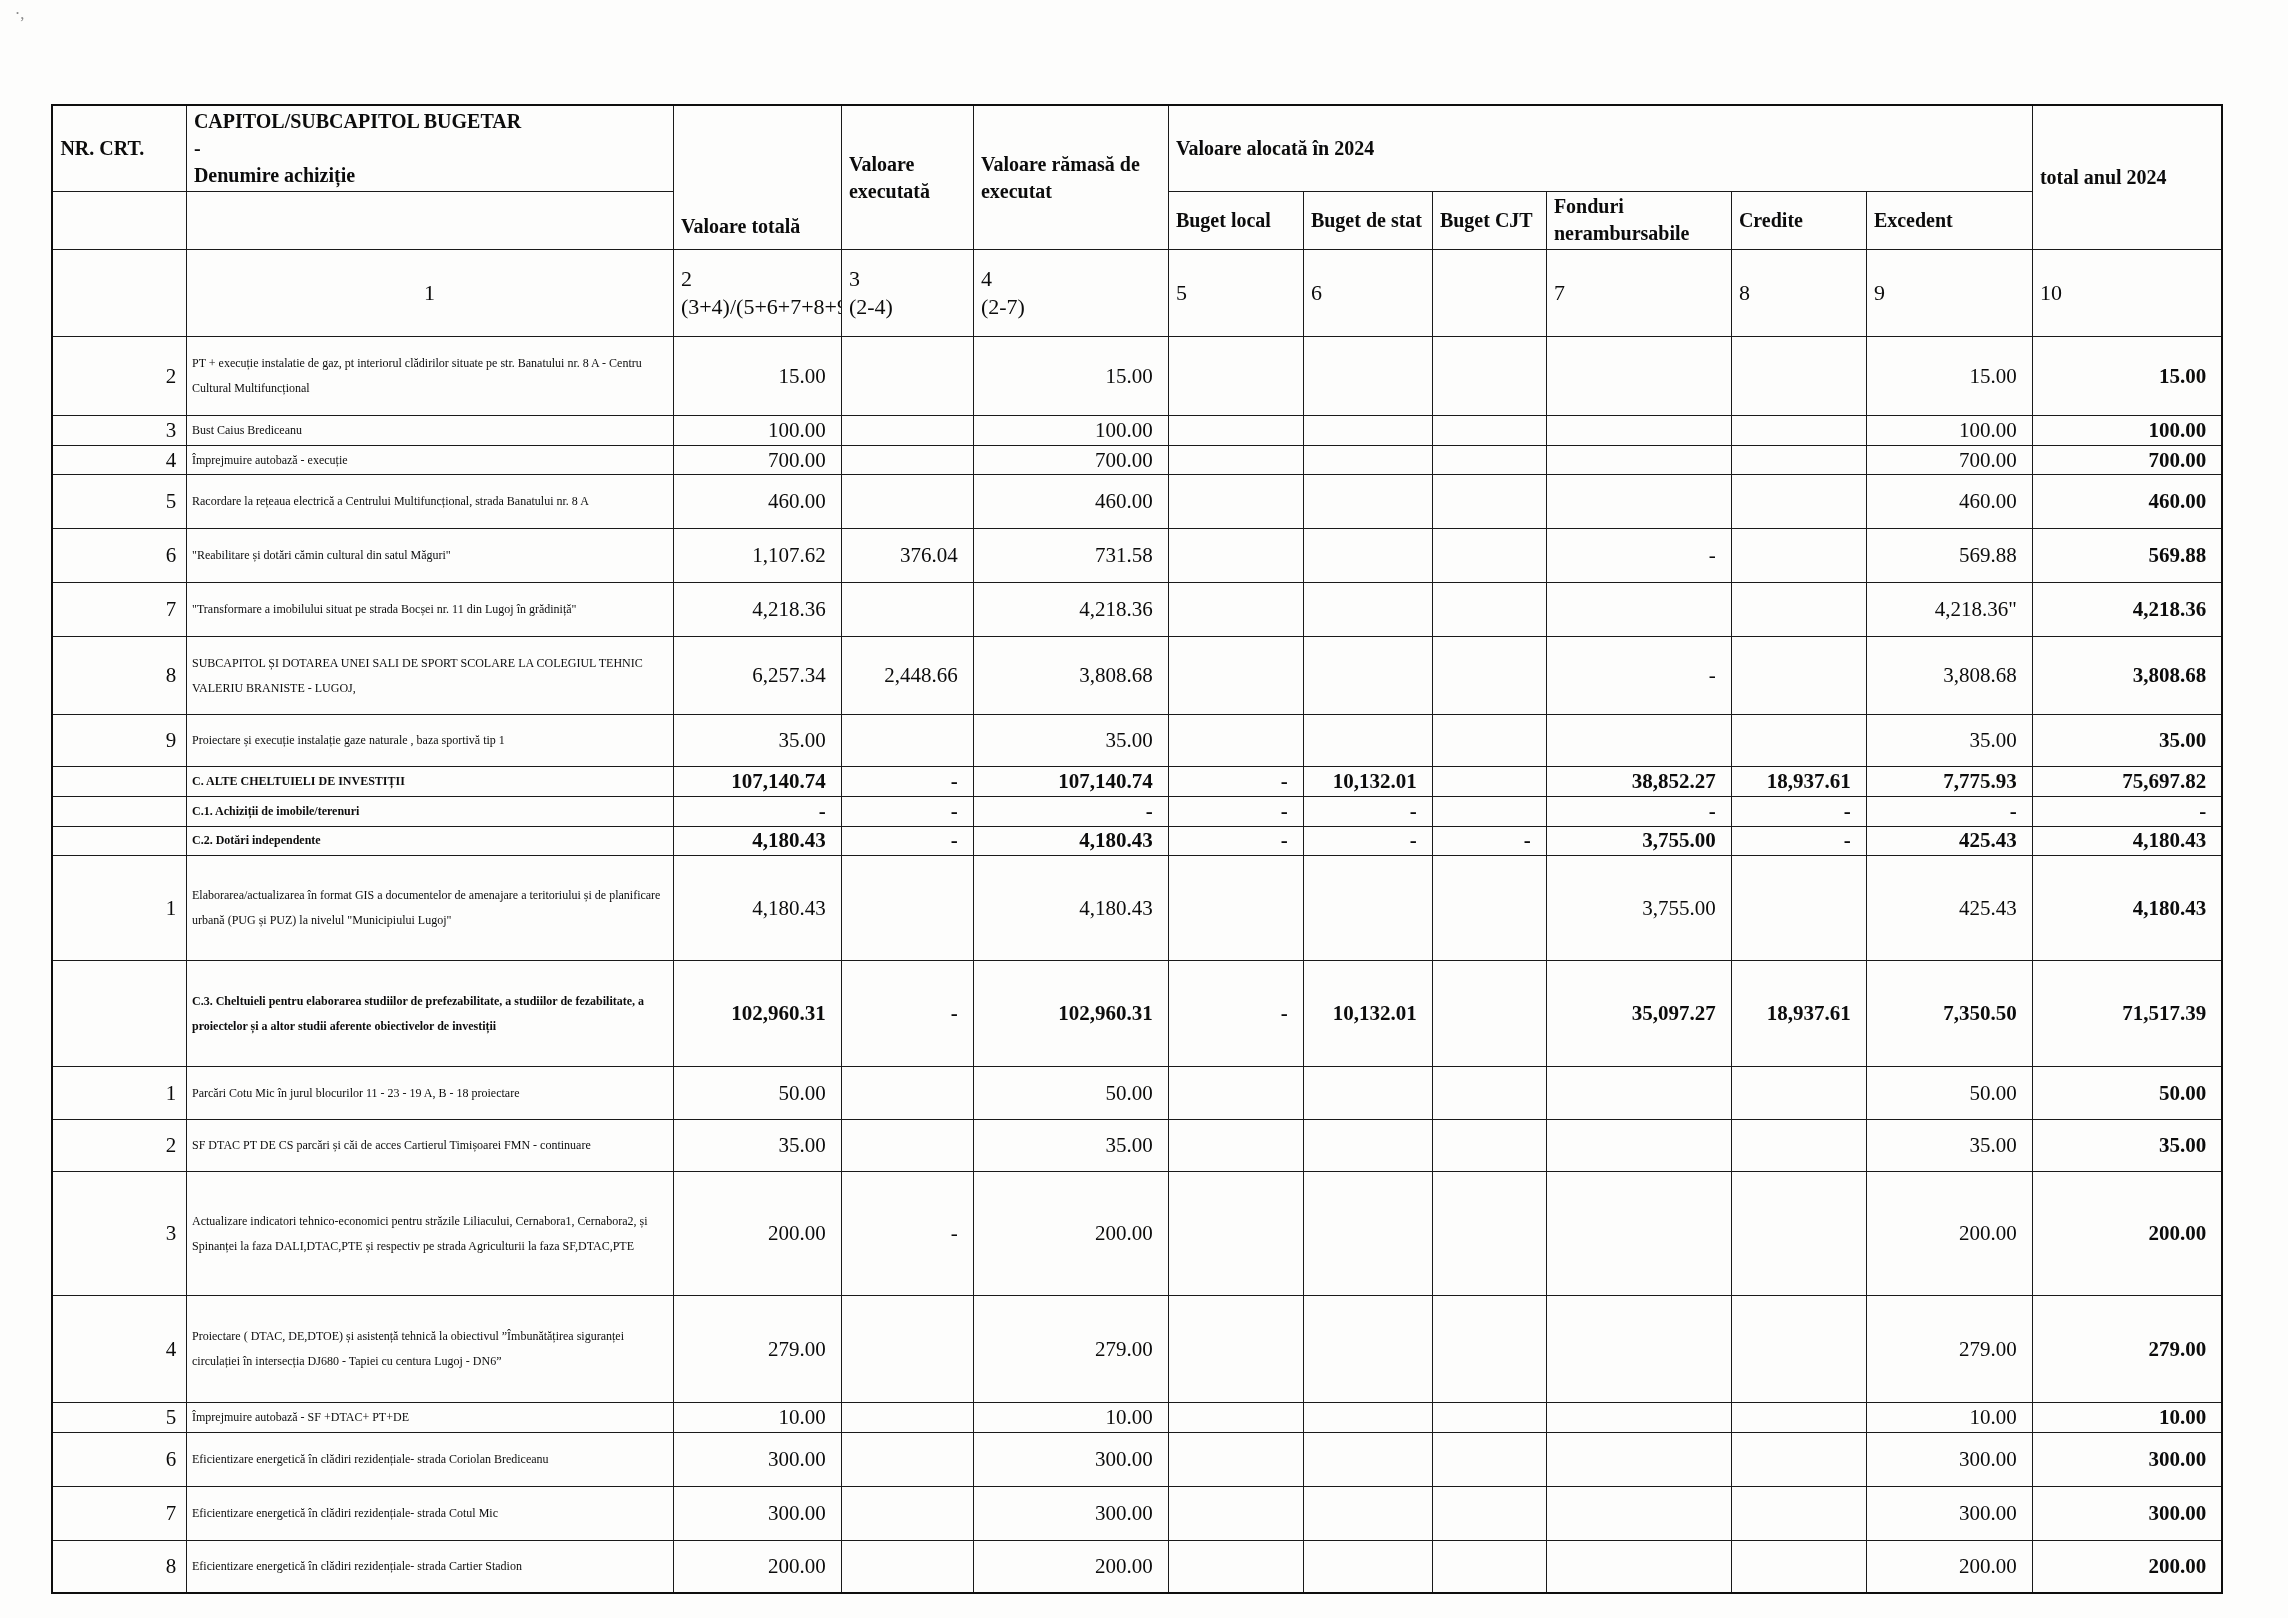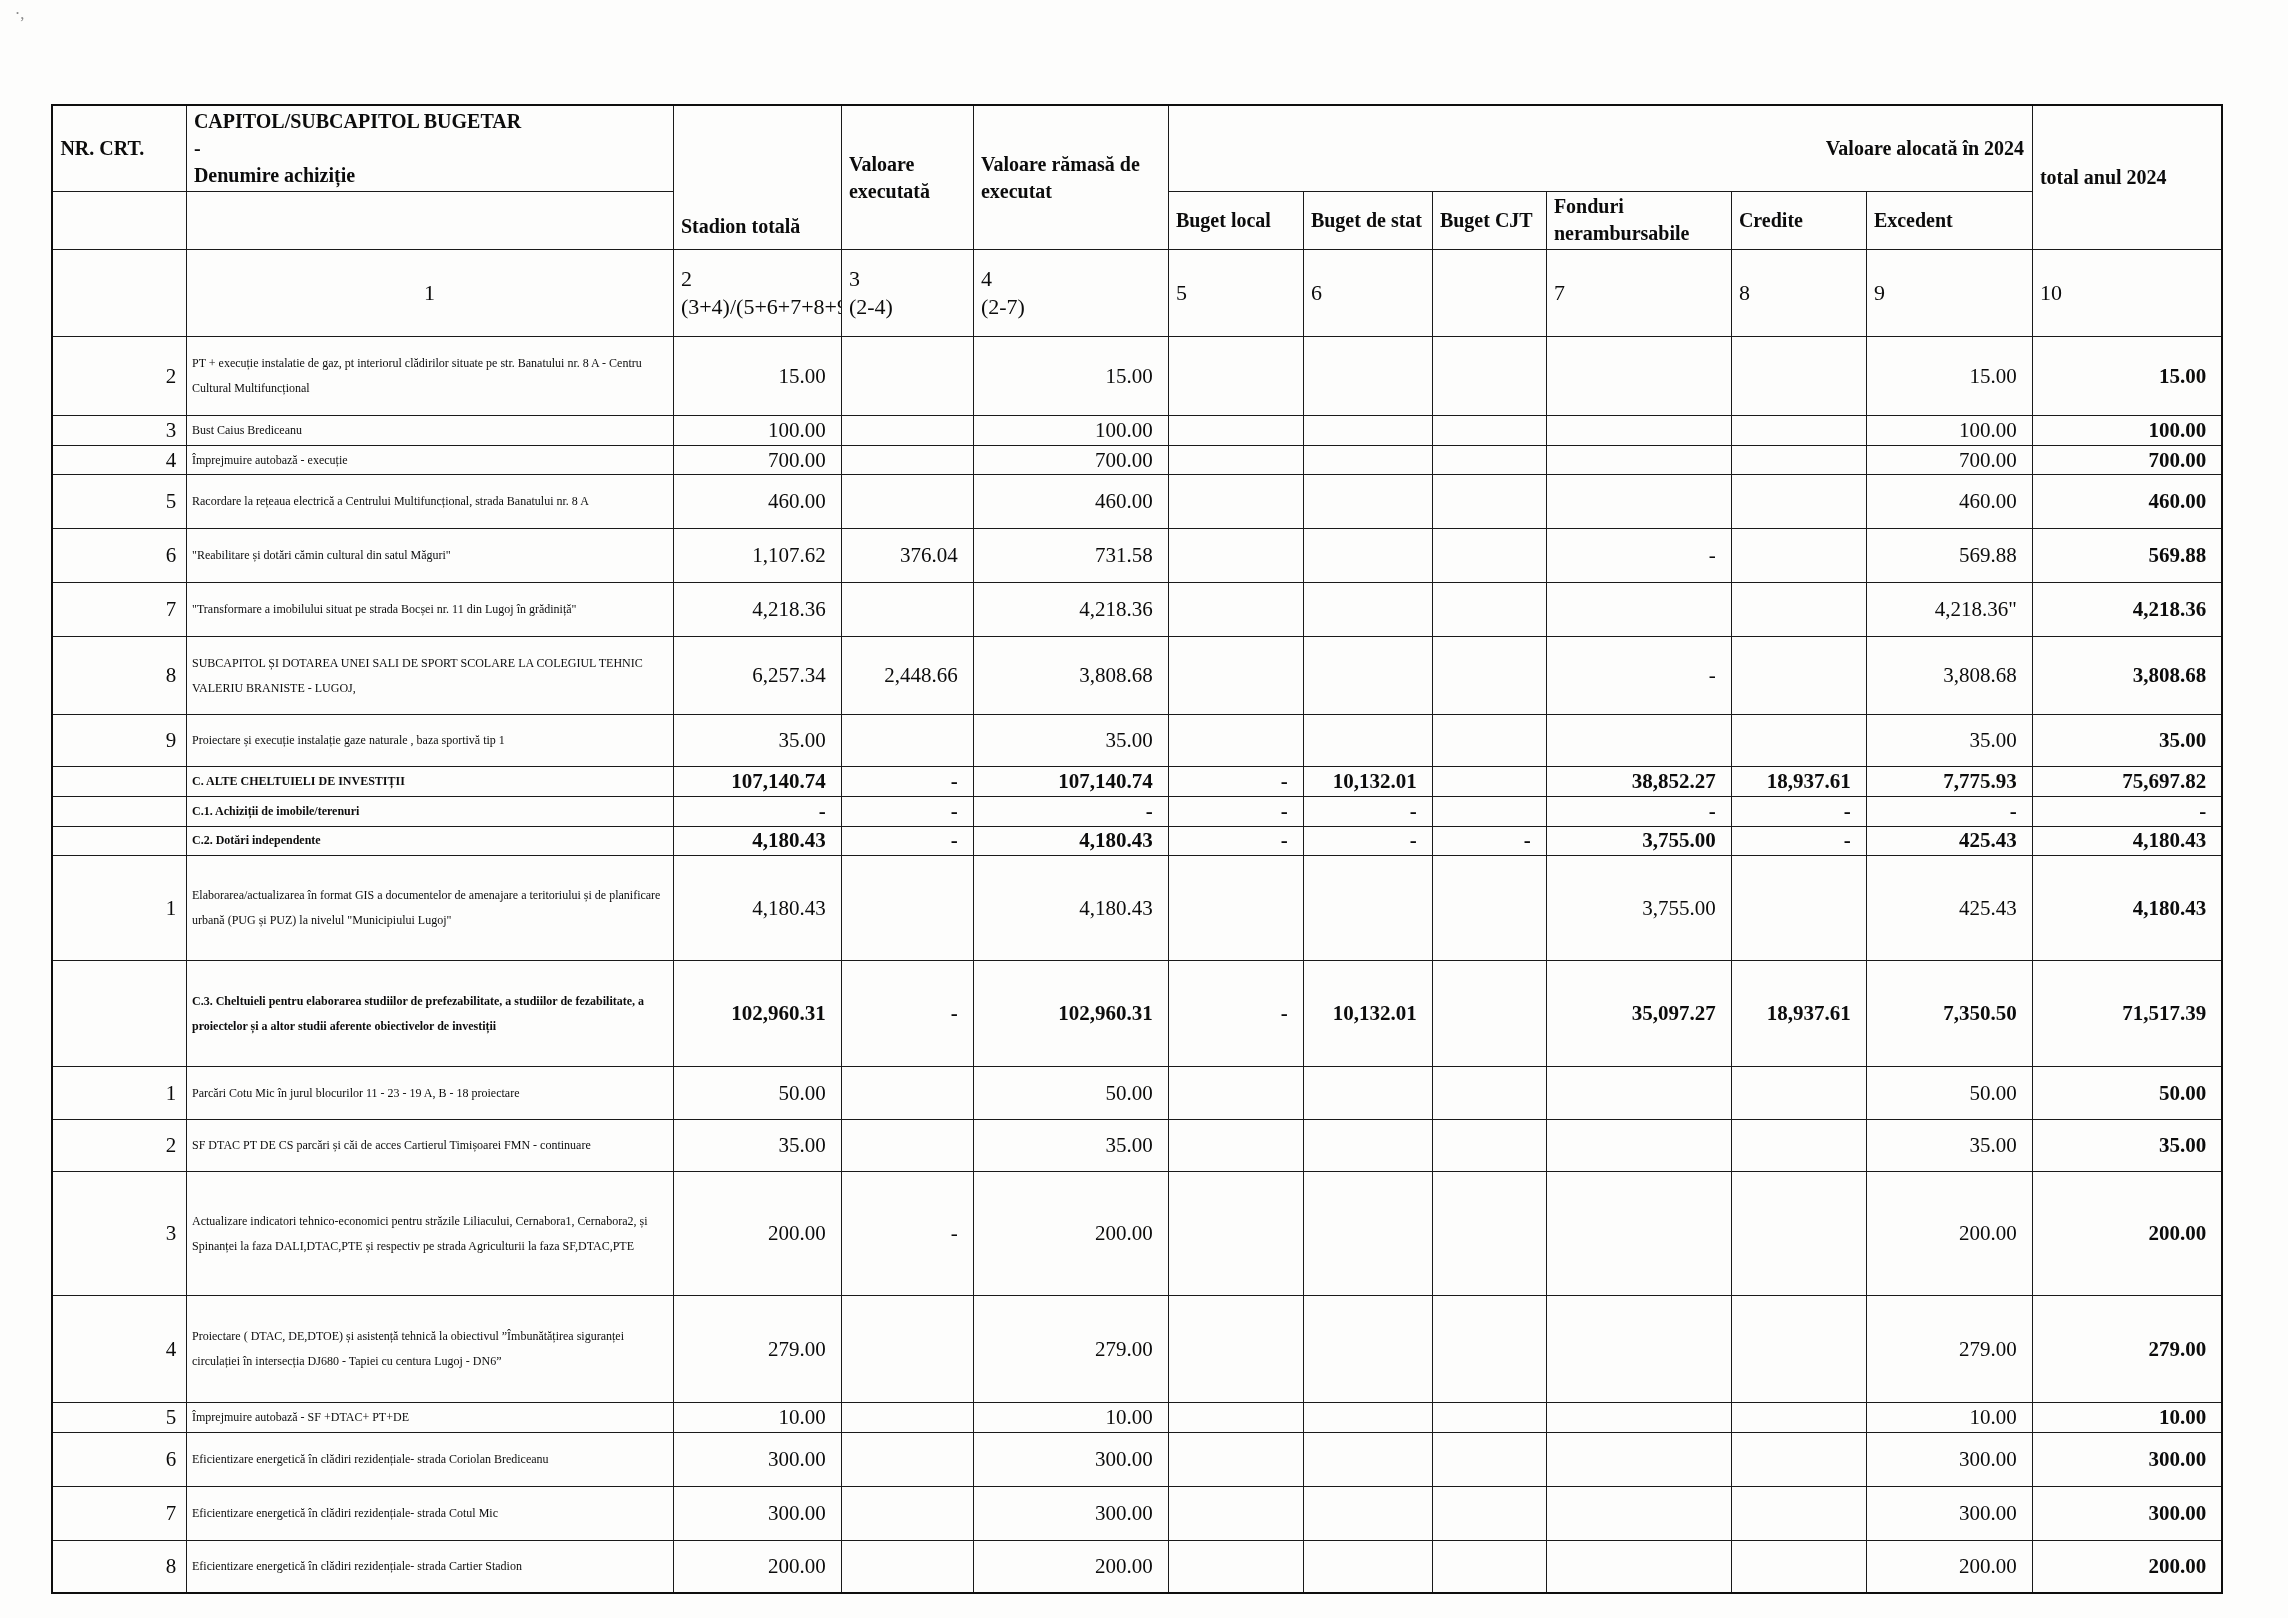--- a/index.html
+++ b/index.html
@@ -22,21 +22,21 @@
     table-layout:fixed;
     border:2.8px solid #0e0e0e;
   }
   td,th { border:1.8px solid #1a1a1a; overflow:hidden; }
   th {
     font-size:20px; font-weight:bold; text-align:left;
     padding:1.8px 7.4px; vertical-align:middle; line-height:27px;
   }
   .th-top      { vertical-align:top; }
   .th-bottom   { vertical-align:bottom; padding-bottom:9.2px; }
-  .th-center   { text-align:right; }
+  .th-center   { text-align:left; }
   .numb {
     font-size:22px; font-weight:normal; text-align:left;
     padding:1.8px 7.4px; vertical-align:middle; line-height:28px;
   }
   .numb-c { text-align:center; }
   td.nr   { text-align:right; padding:0.9px 9.2px 0.9px 1.8px; font-size:21px; vertical-align:middle; }
   td.name { text-align:left;  padding:1.8px 5.5px; font-size:12px; line-height:25px; vertical-align:middle; }
   td.num  { text-align:right; padding:0.9px 14.8px 0.9px 1.8px; font-size:21px; vertical-align:middle; }
   .bold   { font-weight:bold; }
   .vtop   { vertical-align:top; padding-top:2.8px; }
@@ -65,21 +65,21 @@
     </colgroup>
 
     <thead>
       <tr style="height:83px">
         <th>NR. CRT.</th>
         <th class="th-top">
           <div>CAPITOL/SUBCAPITOL BUGETAR</div>
           <div>-</div>
           <div>Denumire achiziție</div>
         </th>
-        <th rowspan="2" class="th-bottom">Stadion totală</th>
+        <th rowspan="2" class="th-bottom">Valoare totală</th>
         <th rowspan="2">Valoare executată</th>
         <th rowspan="2">Valoare rămasă de executat</th>
         <th colspan="6" class="th-center">Valoare alocată în 2024</th>
         <th rowspan="2">total anul 2024</th>
       </tr>
       <tr style="height:51px">
         <th></th>
         <th></th>
         <th>Buget local</th>
         <th>Buget de stat</th>

